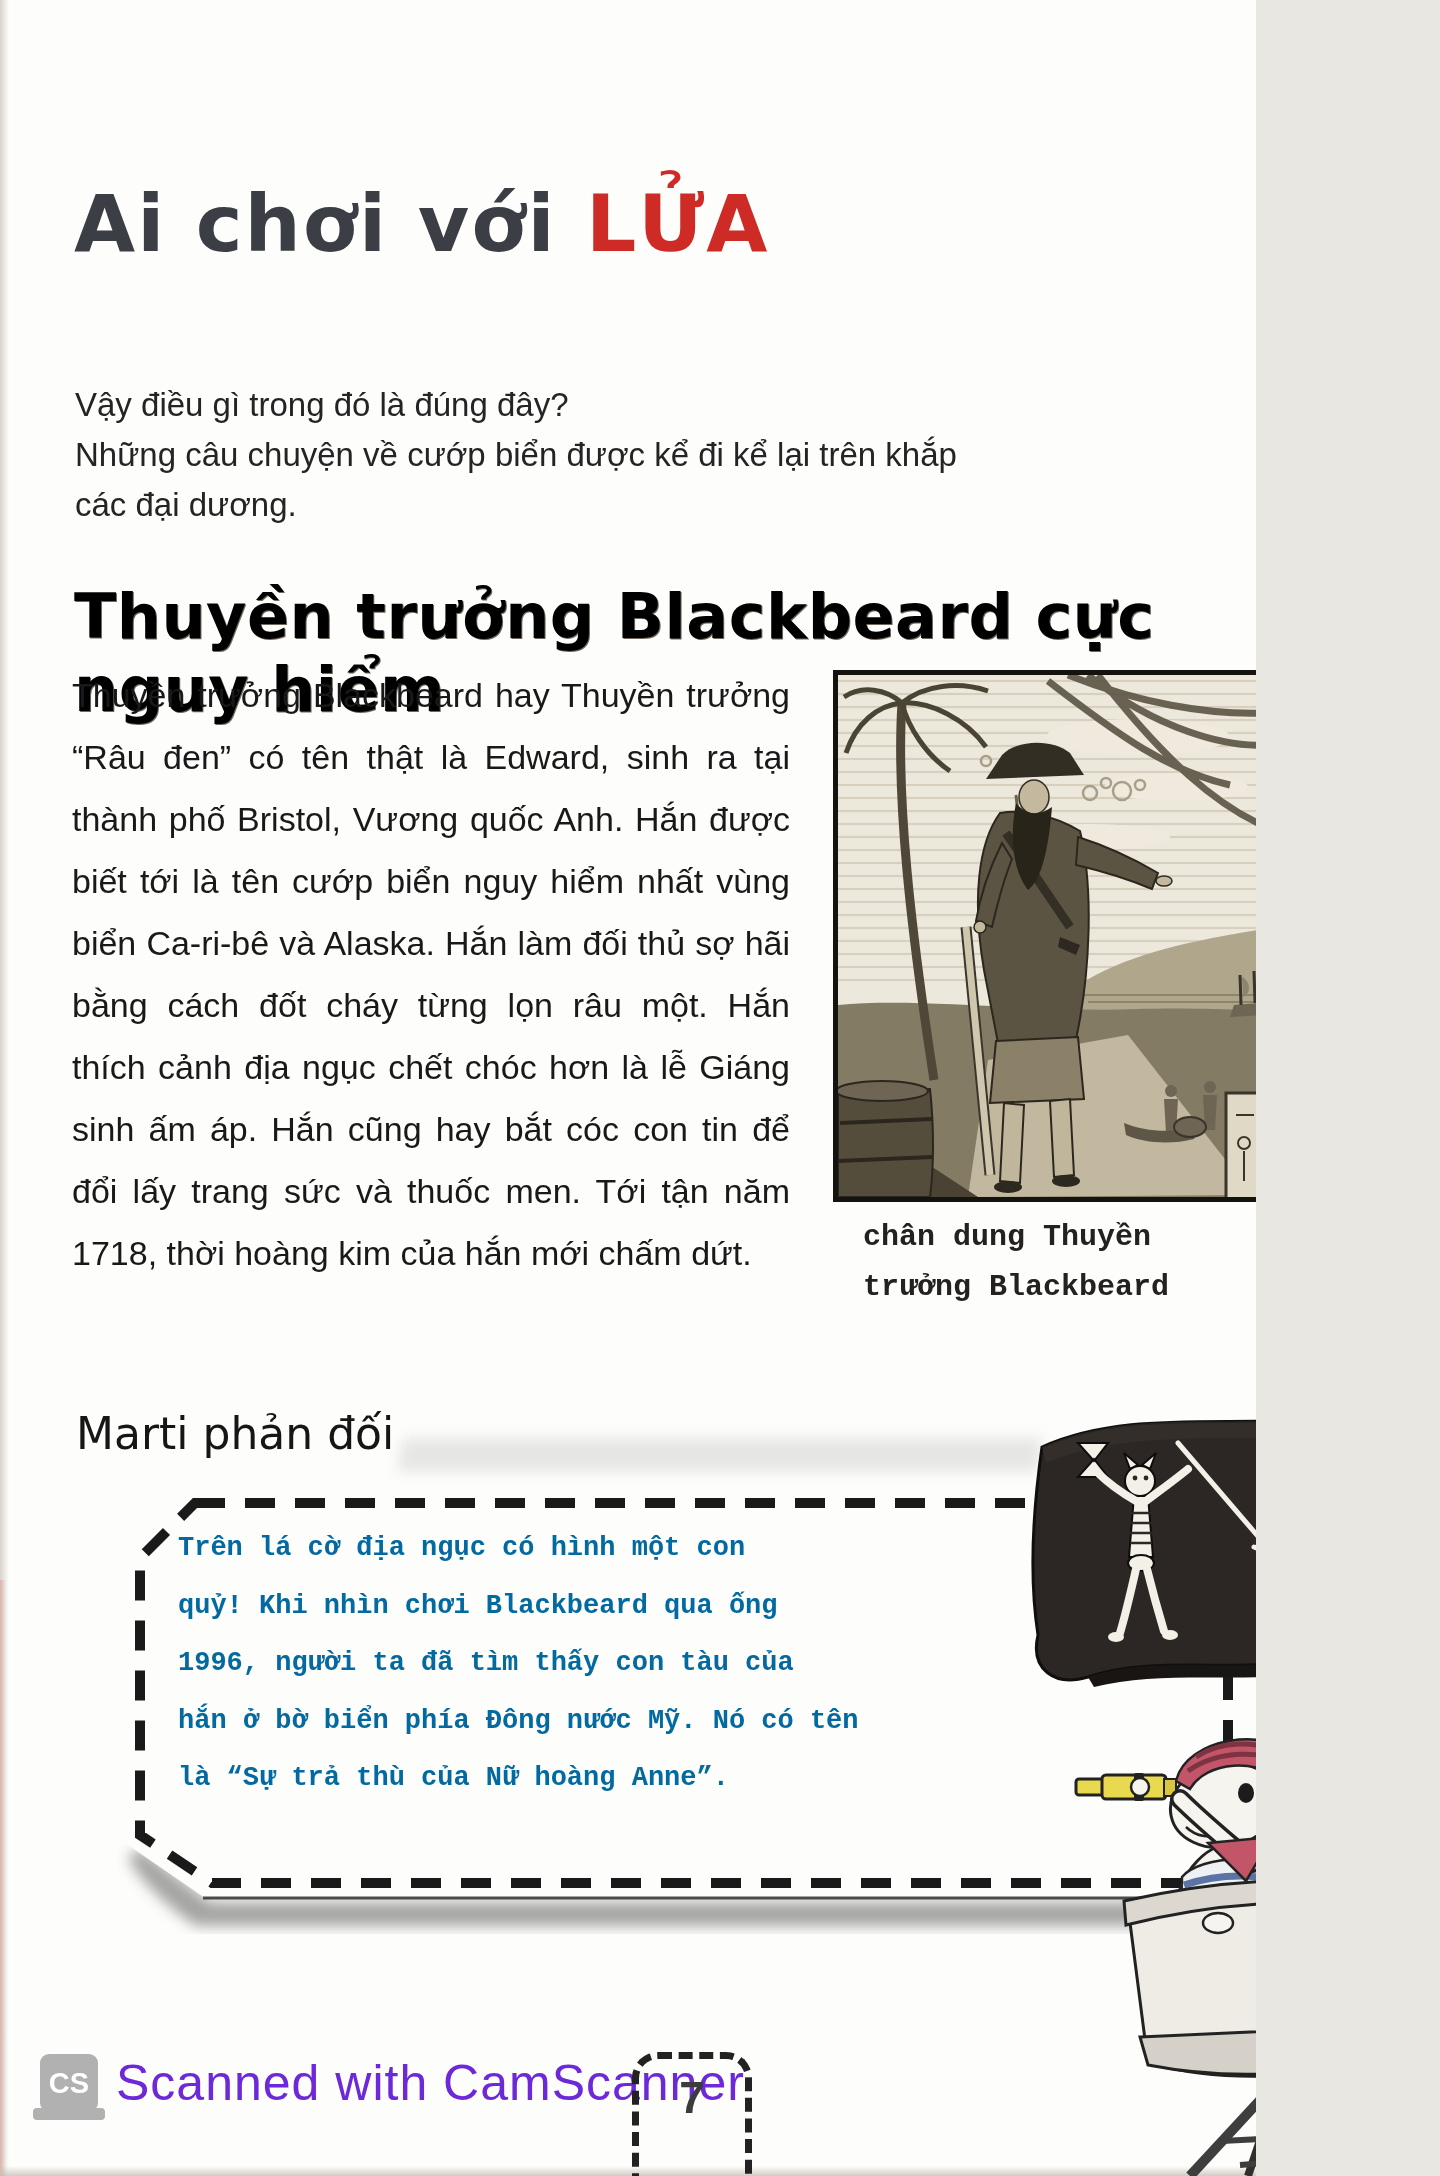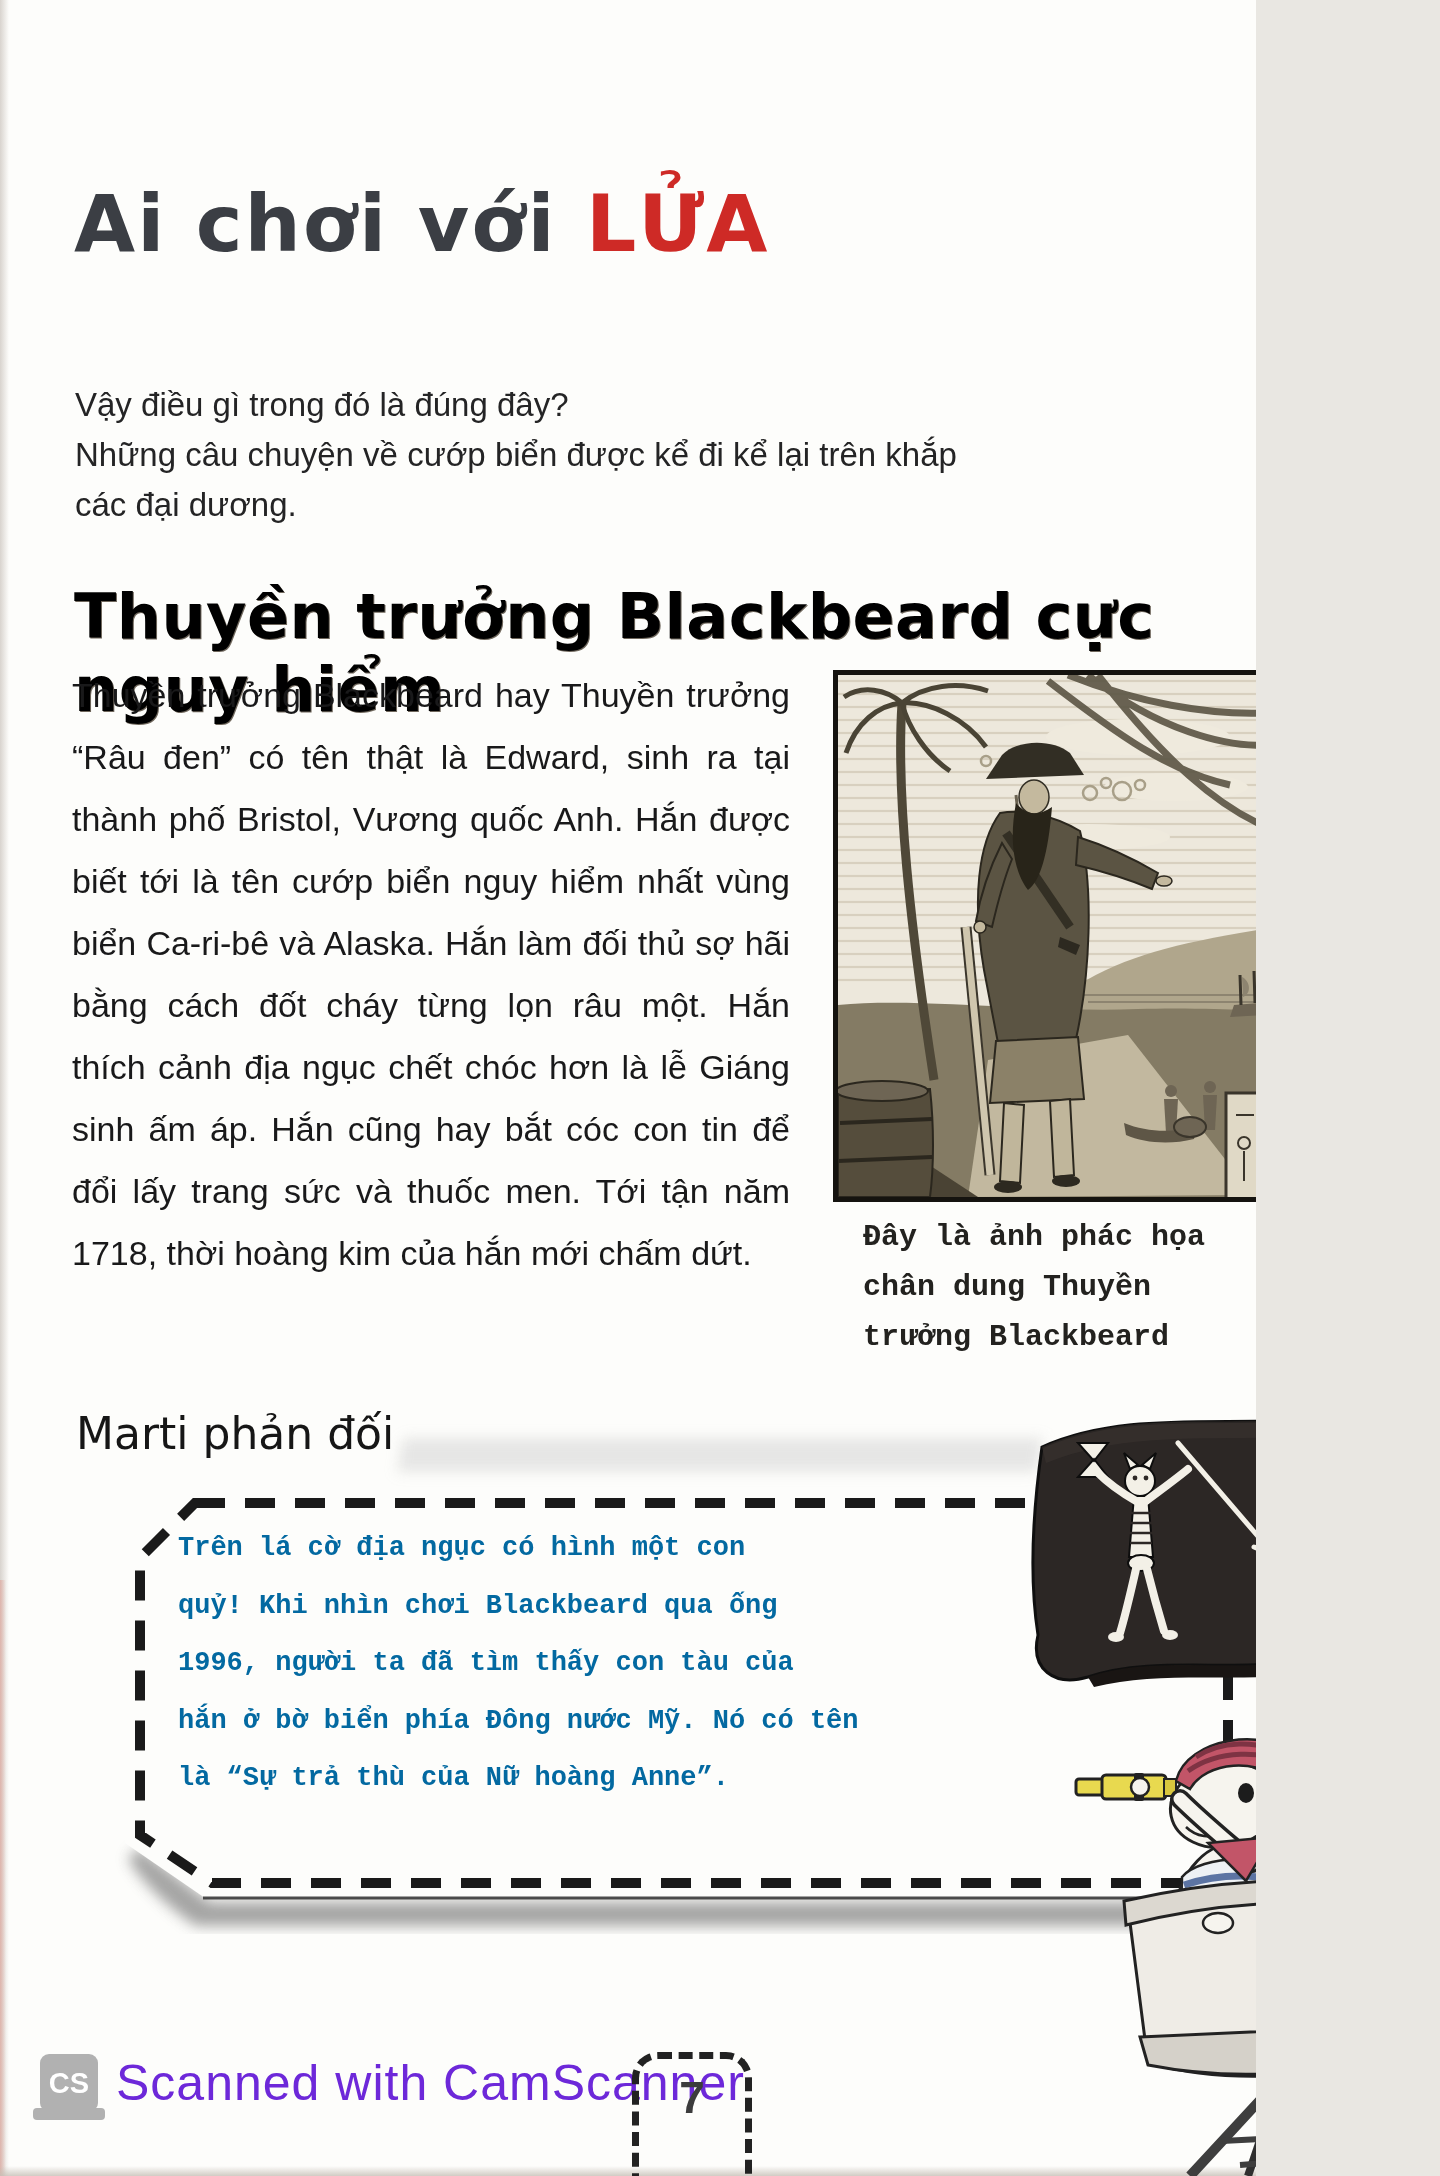--- a/index.html
+++ b/index.html
@@ -133,21 +133,20 @@
       <circle cx="406" cy="468" r="6" fill="none" stroke="#3a352b" stroke-width="2"></circle>
       <path d="M398,440 h18 M406,476 v30" stroke="#3a352b" stroke-width="2"></path>
 
       <path d="M0,418 L92,414 C96,450 96,492 92,522 L0,522 Z" fill="#554d3c" stroke="#2b271e" stroke-width="2"></path>
       <ellipse cx="44" cy="416" rx="46" ry="10" fill="#6e6554" stroke="#2b271e" stroke-width="2"></ellipse>
       <path d="M2,448 L94,444 M0,486 L94,482" stroke="#2b271e" stroke-width="4"></path>
     </svg>
   </div>
 
   <div class="abs" id="caption">
-    <div>Đây là ảnh phác họa</div>
     <div>chân dung Thuyền</div>
     <div>trưởng Blackbeard</div>
   </div>
 
   <div class="abs" id="h2">Marti phản đối</div>
   <div class="abs" id="ghost"></div>
 
   <div class="abs" id="bubble">
     <svg width="1160" height="520" viewBox="0 0 1160 520">
       <defs>

